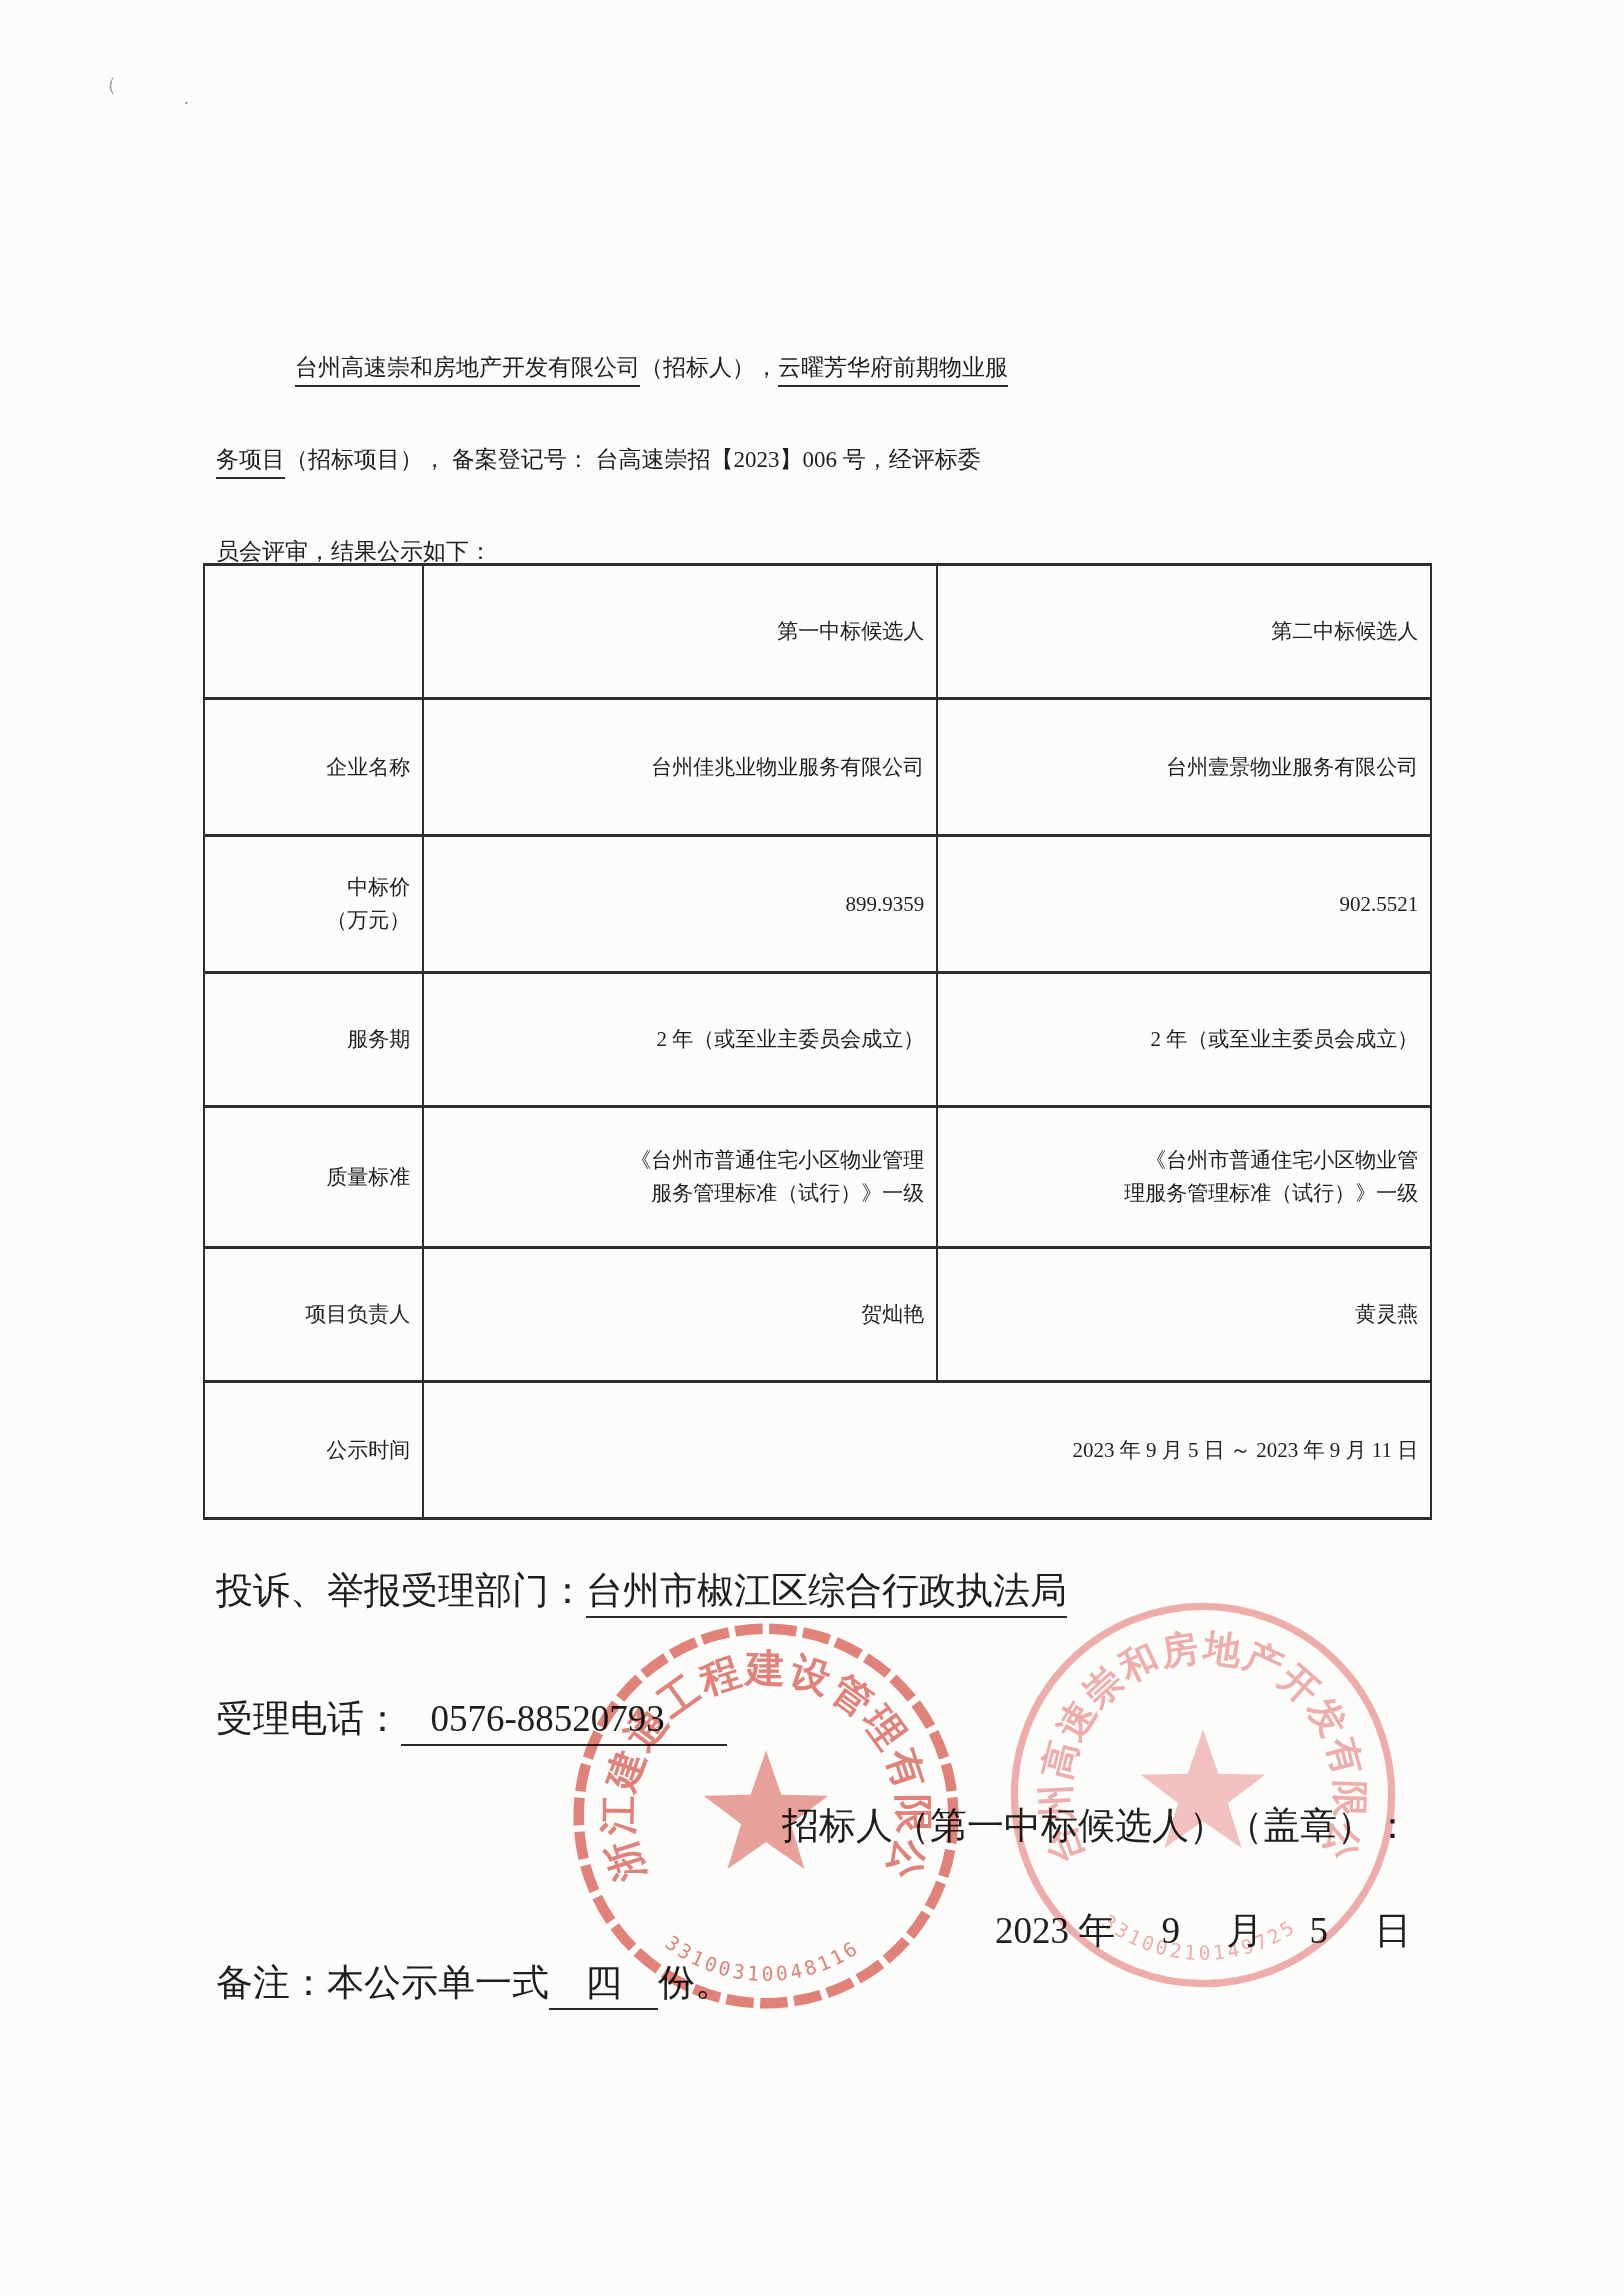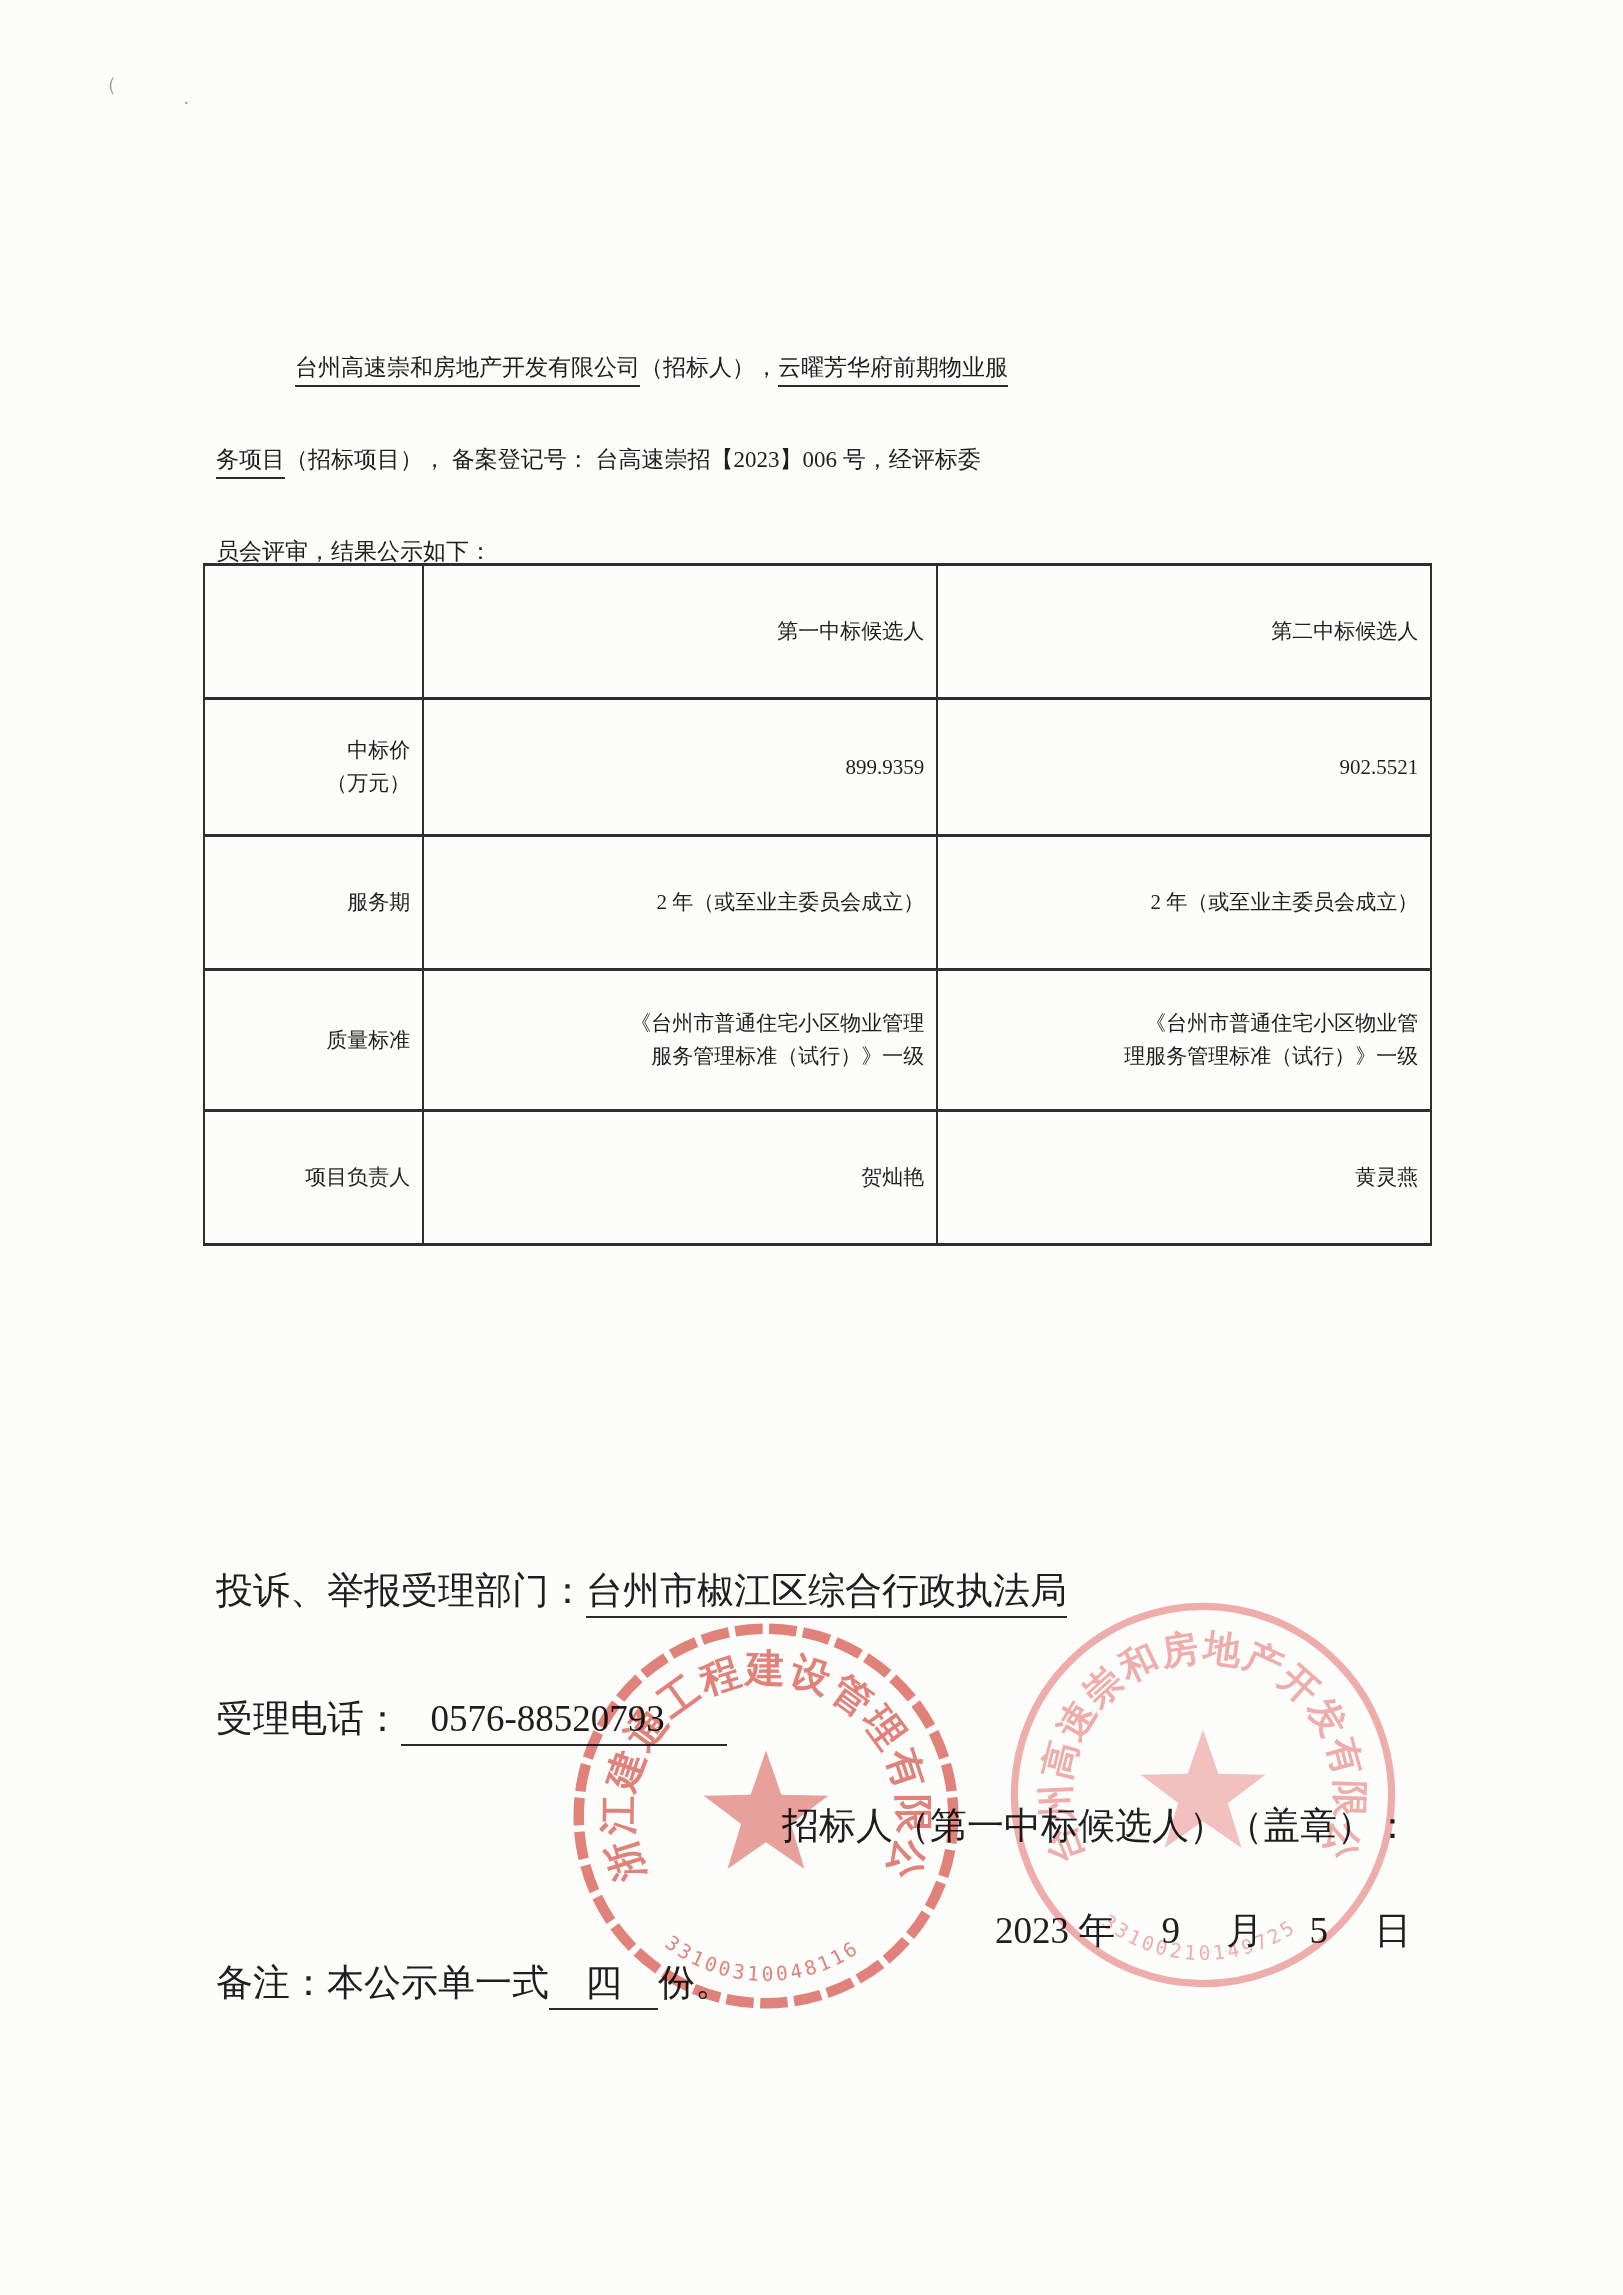--- a/index.html
+++ b/index.html
@@ -53,20 +53,25 @@
         <col style="width:514px">
         <col style="width:494px">
       </colgroup>
     <tbody>
         <tr style="height:134px">
       <td></td>
       <td>第一中标候选人</td>
       <td>第二中标候选人</td>
     </tr>
     <tr style="height:137px">
+      <td>企业名称</td>
+      <td>台州佳兆业物业服务有限公司</td>
+      <td>台州壹景物业服务有限公司</td>
+    </tr>
+    <tr style="height:137px">
       <td>中标价
 （万元）</td>
       <td>899.9359</td>
       <td>902.5521</td>
     </tr>
     <tr style="height:134px">
       <td>服务期</td>
       <td>2 年（或至业主委员会成立）</td>
       <td>2 年（或至业主委员会成立）</td>
     </tr>
@@ -74,20 +79,24 @@
       <td>质量标准</td>
       <td>《台州市普通住宅小区物业管理
 服务管理标准（试行）》一级</td>
       <td>《台州市普通住宅小区物业管
 理服务管理标准（试行）》一级</td>
     </tr>
     <tr style="height:134px">
       <td>项目负责人</td>
       <td>贺灿艳</td>
       <td>黄灵燕</td>
+    </tr>
+    <tr style="height:137px">
+      <td>公示时间</td>
+      <td colspan="2">2023 年 9 月 5 日 ～ 2023 年 9 月 11 日</td>
     </tr>
   </tbody>
     </table>
 
   <div class="complaint-line"><span>投诉、举报受理部门：</span><span class="uv">台州市椒江区综合行政执法局</span></div>
 
   <div class="phone-line"><span>受理电话：</span><span class="uv pad-phone">0576-88520793</span></div>
 
   <div class="sig-line">招标人（第一中标候选人）（盖章）：</div>
 

